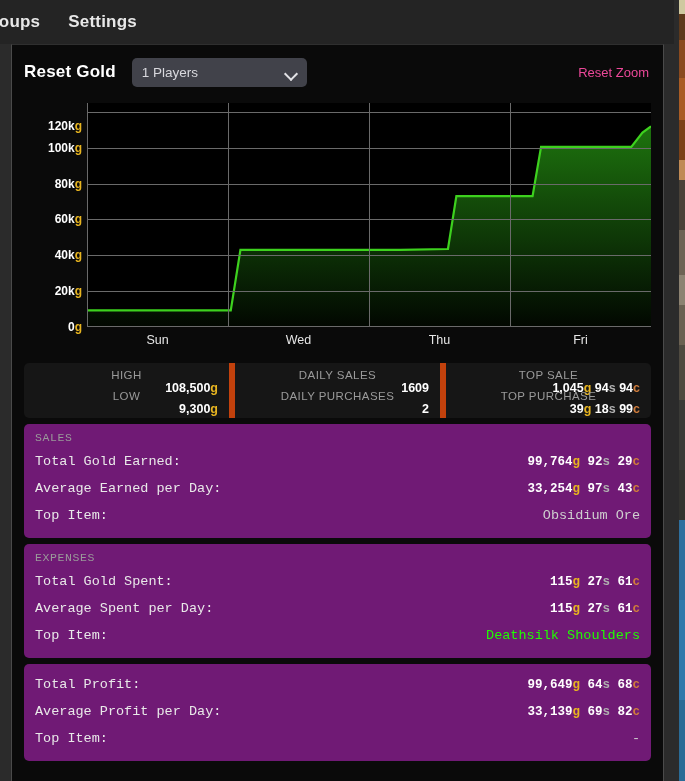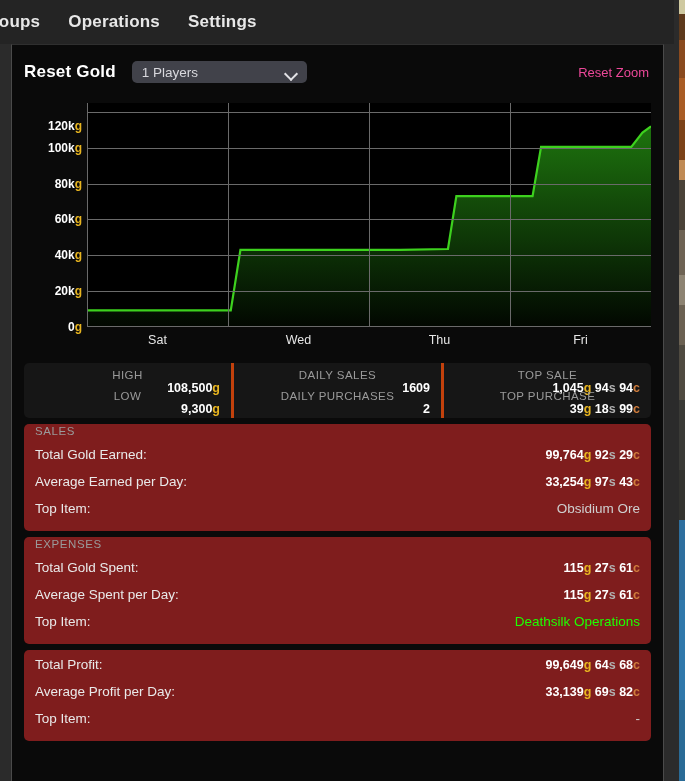--- a/index.html
+++ b/index.html
@@ -89,21 +89,21 @@
   }
 
   
   .panel-head {
     display: flex; align-items: center; height: 48px; padding-top: 6px;
   }
   .panel-title {
     font-size: 17px; font-weight: bold; color: #ffffff; letter-spacing: 0.2px;
   }
   .player-select {
-    margin-left: 16px; width: 175px; height: 22px;
+    margin-left: 16px; width: 175px; height: 29px;
     background: #41424a; border-radius: 5px;
     display: flex; align-items: center; padding: 0 10px;
     cursor: pointer;
   }
   .player-select-label { font-size: 13.5px; color: #d8d8dd; flex: 1; }
   .chev { width: 11px; height: 7px; position: relative; }
   .chev::before {
     content: ""; position: absolute; left: 0; top: 0;
     width: 8px; height: 8px;
     border: solid #e2e2e6; border-width: 0 2.2px 2.2px 0;
@@ -144,36 +144,36 @@
     position: absolute; top: 0; bottom: 0; width: 1px; background: #6a6a6a;
   }
   .chart-svg { position: absolute; inset: 0; width: 100%; height: 100%; }
 
   
   .stat-row {
     display: flex; background: #161616; border-radius: 5px;
     margin-top: 6px; height: 55px; overflow: hidden;
   }
   .stat-col { flex: 1; padding: 6px 11px; position: relative; }
-  .stat-col + .stat-col { border-left: 3px solid #c2410c; }
+  .stat-col + .stat-col { border-left: 6px solid #c2410c; }
   .stat-line {
     display: flex; align-items: center; height: 21px; flex-direction: column;
   }
   .stat-key {
     font-size: 11.5px; color: #9a9a9a; letter-spacing: 0.45px;
     text-transform: uppercase; white-space: nowrap;
   }
   .stat-val {
     margin-left: auto; font-size: 12.5px; font-weight: bold; color: #ffffff;
     white-space: nowrap;
   }
 
   
   .section {
-    background: #7f1d1d; border-radius: 5px; margin-top: 6px; padding: 1px 11px 9px;
+    background: #701a75; border-radius: 5px; margin-top: 6px; padding: 7px 11px 9px; font-family: Liberation Mono, monospace;
   }
   .section-title {
     font-size: 11.5px; color: #9a9a9a; letter-spacing: 0.6px;
     text-transform: uppercase; margin-bottom: 4px;
   }
   .det-row {
     display: flex; align-items: center; height: 27px;
   }
   .det-label { font-size: 13.5px; color: #e9e9e9; }
   .det-value {
@@ -187,21 +187,20 @@
 <body>
 
 <div id="root">
 
   <div class="game-sliver"></div>
   <div class="sliver-dark"></div>
 
   <div class="menubar">
     <div class="menu-items" id="menu-items">
         <div class="menu-item">roups</div>
-        <div class="menu-item">Operations</div>
         <div class="menu-item">Settings</div>
       </div>
   </div>
 
   <div class="panel">
 
     <div class="panel-head">
       <div class="panel-title">Reset Gold</div>
       <div class="player-select">
         <span class="player-select-label">1 Players</span>
@@ -237,21 +236,21 @@
           <div class="gridline-h" style="top: 116.48px;"></div>
           <div class="gridline-h" style="top: 152.32px;"></div>
           <div class="gridline-h" style="top: 188.16px;"></div>
           <div class="gridline-h" style="top: 223px;"></div>
           <div class="gridline-v" style="left: 0%;"></div>
           <div class="gridline-v" style="left: 25%;"></div>
           <div class="gridline-v" style="left: 50%;"></div>
           <div class="gridline-v" style="left: 75%;"></div>
         </div>
       <div class="xlabels" id="xlabels">
-          <div class="xlabel" style="left: 12.5%;">Sat</div>
+          <div class="xlabel" style="left: 12.5%;">Sun</div>
           <div class="xlabel" style="left: 37.5%;">Wed</div>
           <div class="xlabel" style="left: 62.5%;">Thu</div>
           <div class="xlabel" style="left: 87.5%;">Fri</div>
         </div>
     </div>
 
     <div class="stat-row" id="stat-row">
         <div class="stat-col">
           <div class="stat-line">
             <span class="stat-key">HIGH</span>
@@ -305,21 +304,21 @@
           <div class="det-row">
             <span class="det-label">Total Gold Spent:</span>
             <span class="det-value">115<span class="g">g</span> 27<span class="s">s</span> 61<span class="c">c</span></span>
           </div>
           <div class="det-row">
             <span class="det-label">Average Spent per Day:</span>
             <span class="det-value">115<span class="g">g</span> 27<span class="s">s</span> 61<span class="c">c</span></span>
           </div>
           <div class="det-row">
             <span class="det-label">Top Item:</span>
-            <span class="det-value green">Deathsilk Operations</span>
+            <span class="det-value green">Deathsilk Shoulders</span>
           </div>
         </div>
         <div class="section">
           <div class="det-row">
             <span class="det-label">Total Profit:</span>
             <span class="det-value">99,649<span class="g">g</span> 64<span class="s">s</span> 68<span class="c">c</span></span>
           </div>
           <div class="det-row">
             <span class="det-label">Average Profit per Day:</span>
             <span class="det-value">33,139<span class="g">g</span> 69<span class="s">s</span> 82<span class="c">c</span></span>

